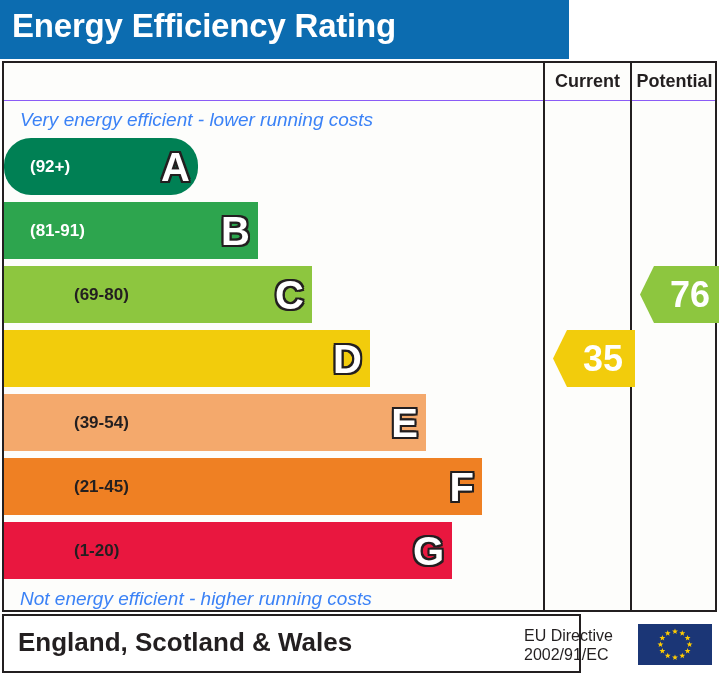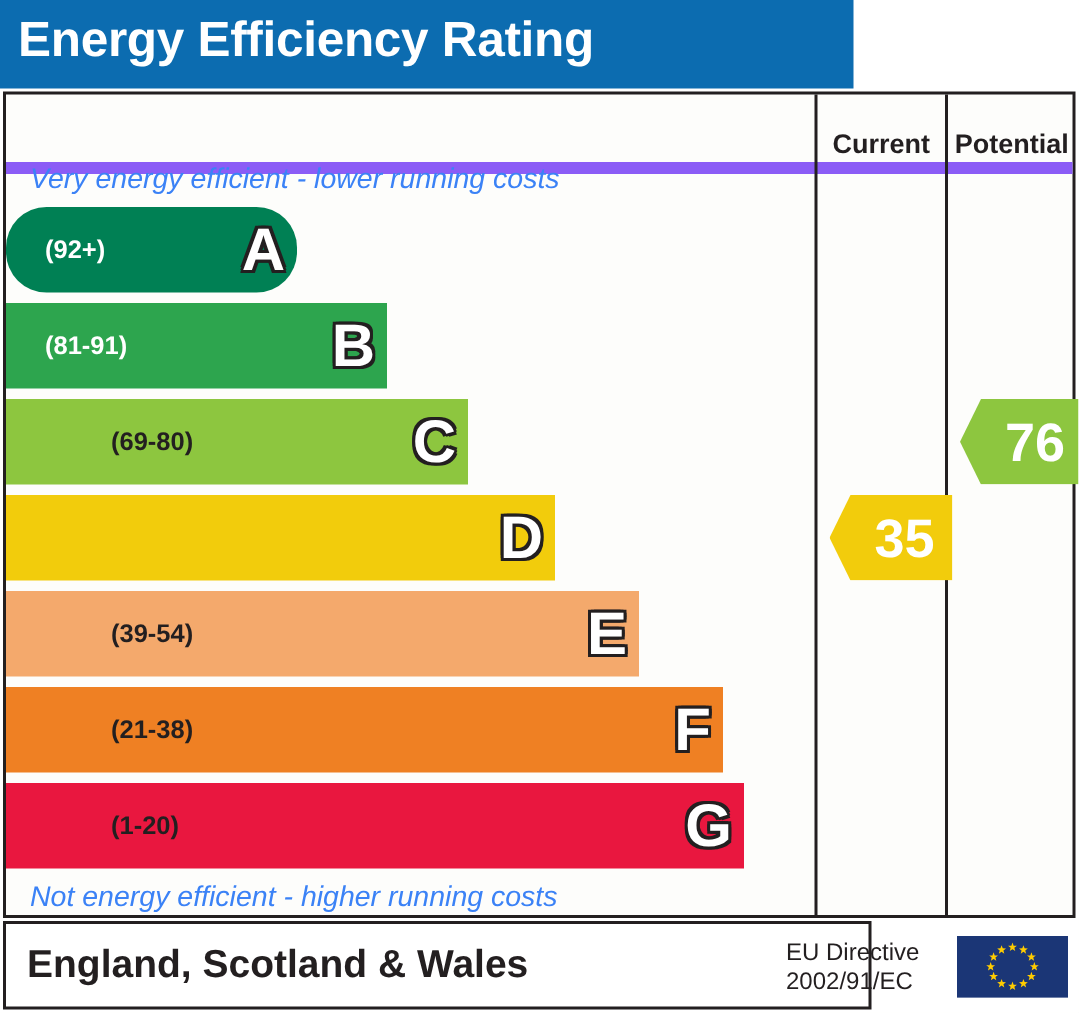--- a/index.html
+++ b/index.html
@@ -63,24 +63,24 @@
     width: 2px;
     background: #231f20;
   }
   .col-sep.current  { left: 539px; }
   .col-sep.potential{ left: 626px; }
 
   
   .head-row {
     position: absolute;
     left: 0;
-    top: 15px;
+    top: 0;
     width: 100%;
     height: 38px;
-    border-bottom: 8px solid #8b5cf6;
+    border-bottom: 1px solid #8b5cf6;
     box-sizing: border-box;
     padding-left: 48px;
   }
   .head-cell {
     position: absolute;
     top: 0;
     height: 36px;
     line-height: 36px;
     text-align: center;
     font-size: 18px;
@@ -237,24 +237,24 @@
           <span class="letter">C</span>
         </div>
         <div class="band dark" style="top: 267px; width: 366px; background: rgb(242, 204, 12);">
           <span class="letter">D</span>
         </div>
         <div class="band dark" style="top: 331px; width: 422px; background: rgb(244, 169, 108);">
           <span class="range">(39-54)</span>
           <span class="letter">E</span>
         </div>
         <div class="band dark" style="top: 395px; width: 478px; background: rgb(239, 128, 35);">
-          <span class="range">(21-38)</span>
+          <span class="range">(21-45)</span>
           <span class="letter">F</span>
         </div>
-        <div class="band dark" style="top: 459px; width: 492px; background: rgb(233, 23, 63);">
+        <div class="band dark" style="top: 459px; width: 448px; background: rgb(233, 23, 63);">
           <span class="range">(1-20)</span>
           <span class="letter">G</span>
         </div>
       </div>
 
     <div class="badge" id="badge-current" style="top: 267px; left: 549px; width: 82px; background: rgb(242, 204, 12);">
       <span>35</span>
     </div>
     <div class="badge" id="badge-potential" style="top: 203px; left: 636px; width: 82px; background: rgb(141, 198, 63);">
       <span>76</span>

